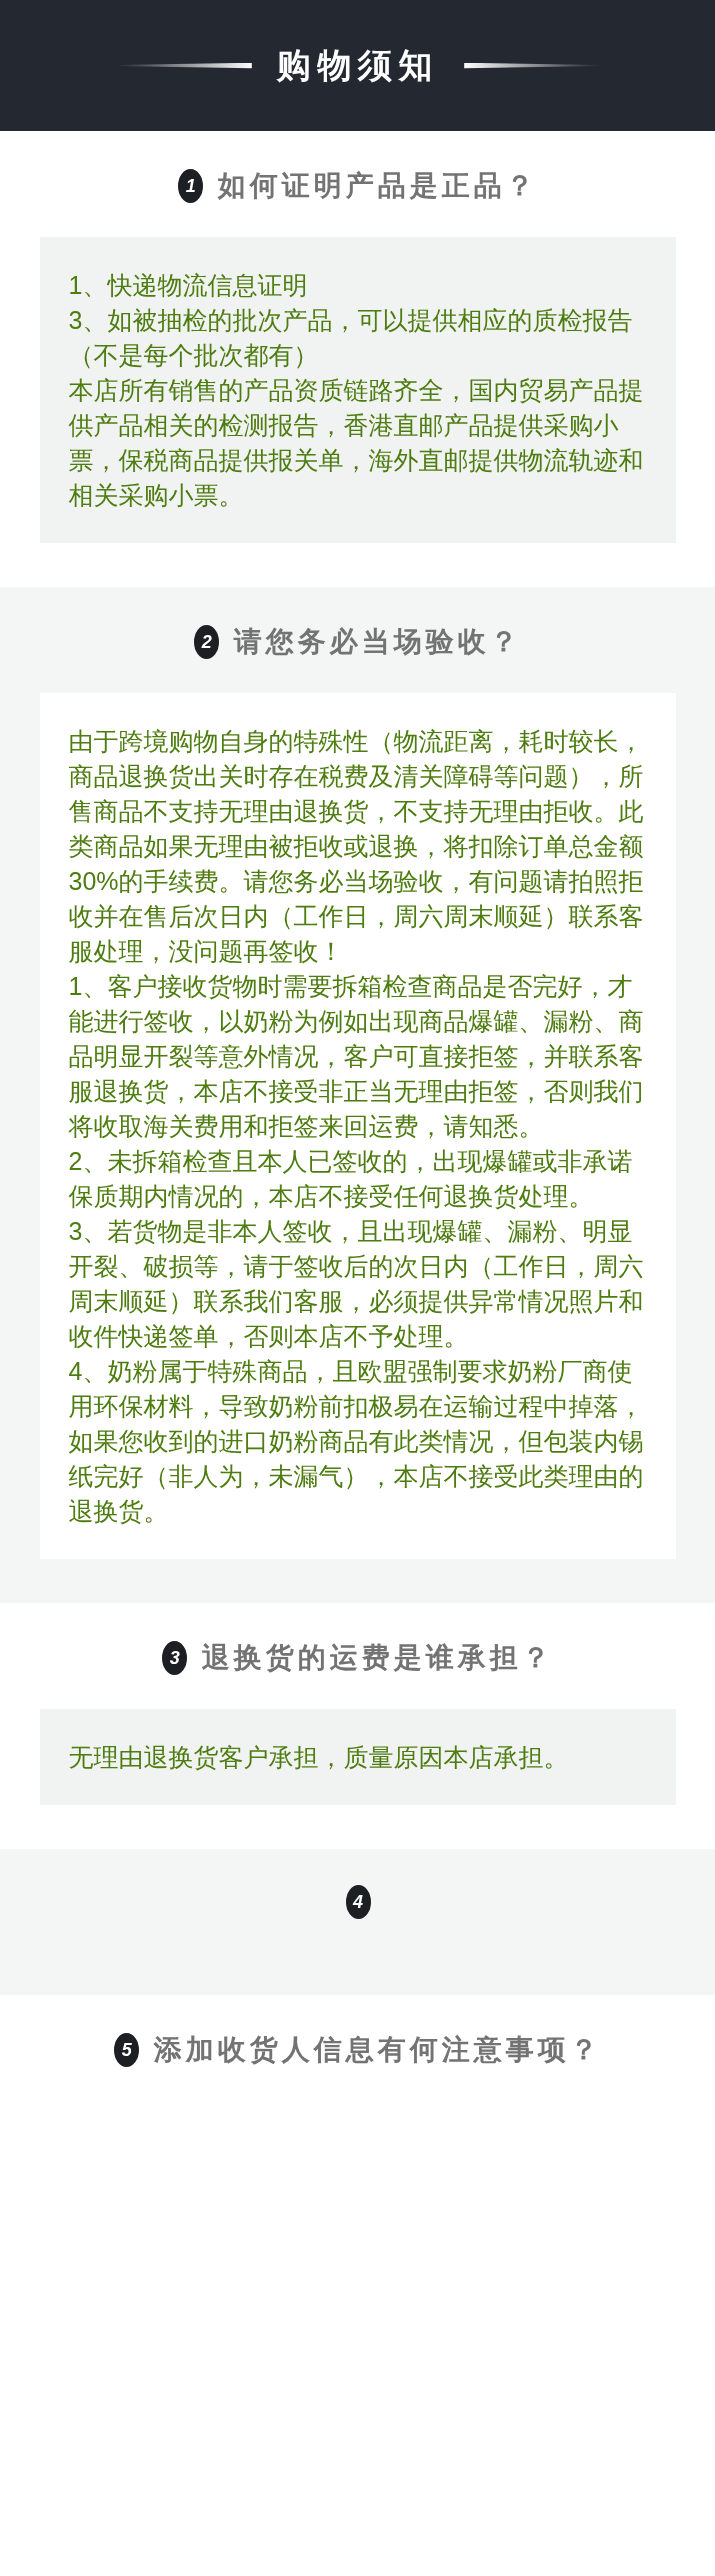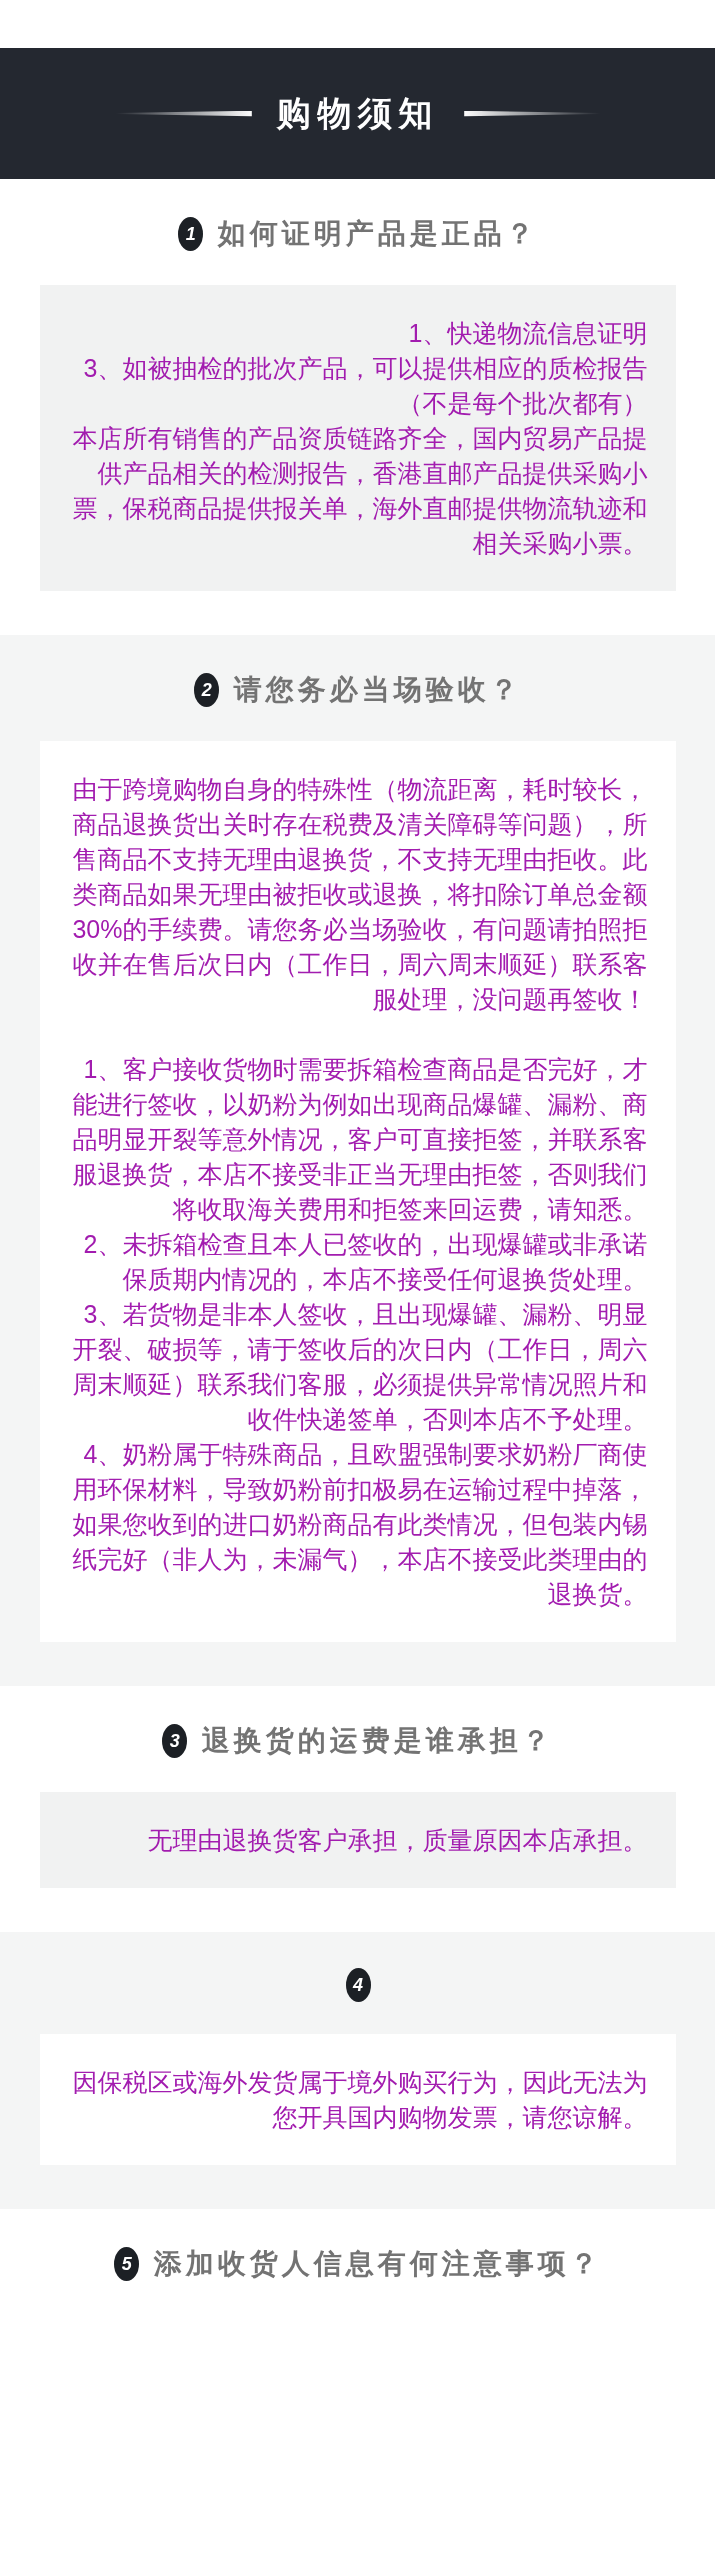--- a/index.html
+++ b/index.html
@@ -12,21 +12,20 @@
   .page{width:716px;overflow:hidden;}
 
   
   .header{
     height:131px;
     background:#242830;
     display:flex;
     align-items:center;
     justify-content:center;
     gap:25px;
-    margin-top:48px;
   }
   .header-title{
     color:#ffffff;
     font-size:34px;
     font-weight:700;
     letter-spacing:6.6px;
     white-space:nowrap;
   }
   .deco-line{width:136px;height:6px;flex:0 0 auto;}
   .deco-line.left{
@@ -71,30 +70,30 @@
     letter-spacing:4px;
     white-space:nowrap;
   }
 
   .info-box{
     width:579px;
     margin:0 auto;
     padding:30.5px 28.5px;
     font-size:25px;
     line-height:35px;
-    color:#a21caf;
-    text-align:right;
+    color:#4d7c0f;
+    text-align:left;
   }
   .section.light .info-box{background:#f1f2f2;}
   .section.gray  .info-box{background:#ffffff;}
 
   .info-line{margin:0;}
   .para{margin:0;}
   .para.gap-top{}
-  .para.gap-bottom{margin-bottom:35px;}
+  .para.gap-bottom{}
 </style>
 </head>
 <body>
 
 <div class="page">
 
   <div class="header">
     <div class="deco-line left"></div>
     <div class="header-title">购物须知</div>
     <div class="deco-line right"></div>
@@ -135,23 +134,20 @@
     </div>
     <div class="info-box">
           <p class="para">无理由退换货客户承担，质量原因本店承担。</p>
         </div>
   </section>
 
   <section class="section gray">
     <div class="q-row">
       <span class="badge">4</span>
     </div>
-    <div class="info-box">
-          <p class="para">因保税区或海外发货属于境外购买行为，因此无法为您开具国内购物发票，请您谅解。</p>
-        </div>
   </section>
 
   <section class="section light">
     <div class="q-row">
       <span class="badge">5</span>
       <span class="q-text">添加收货人信息有何注意事项？</span>
     </div>
   </section>
 </div>
 

